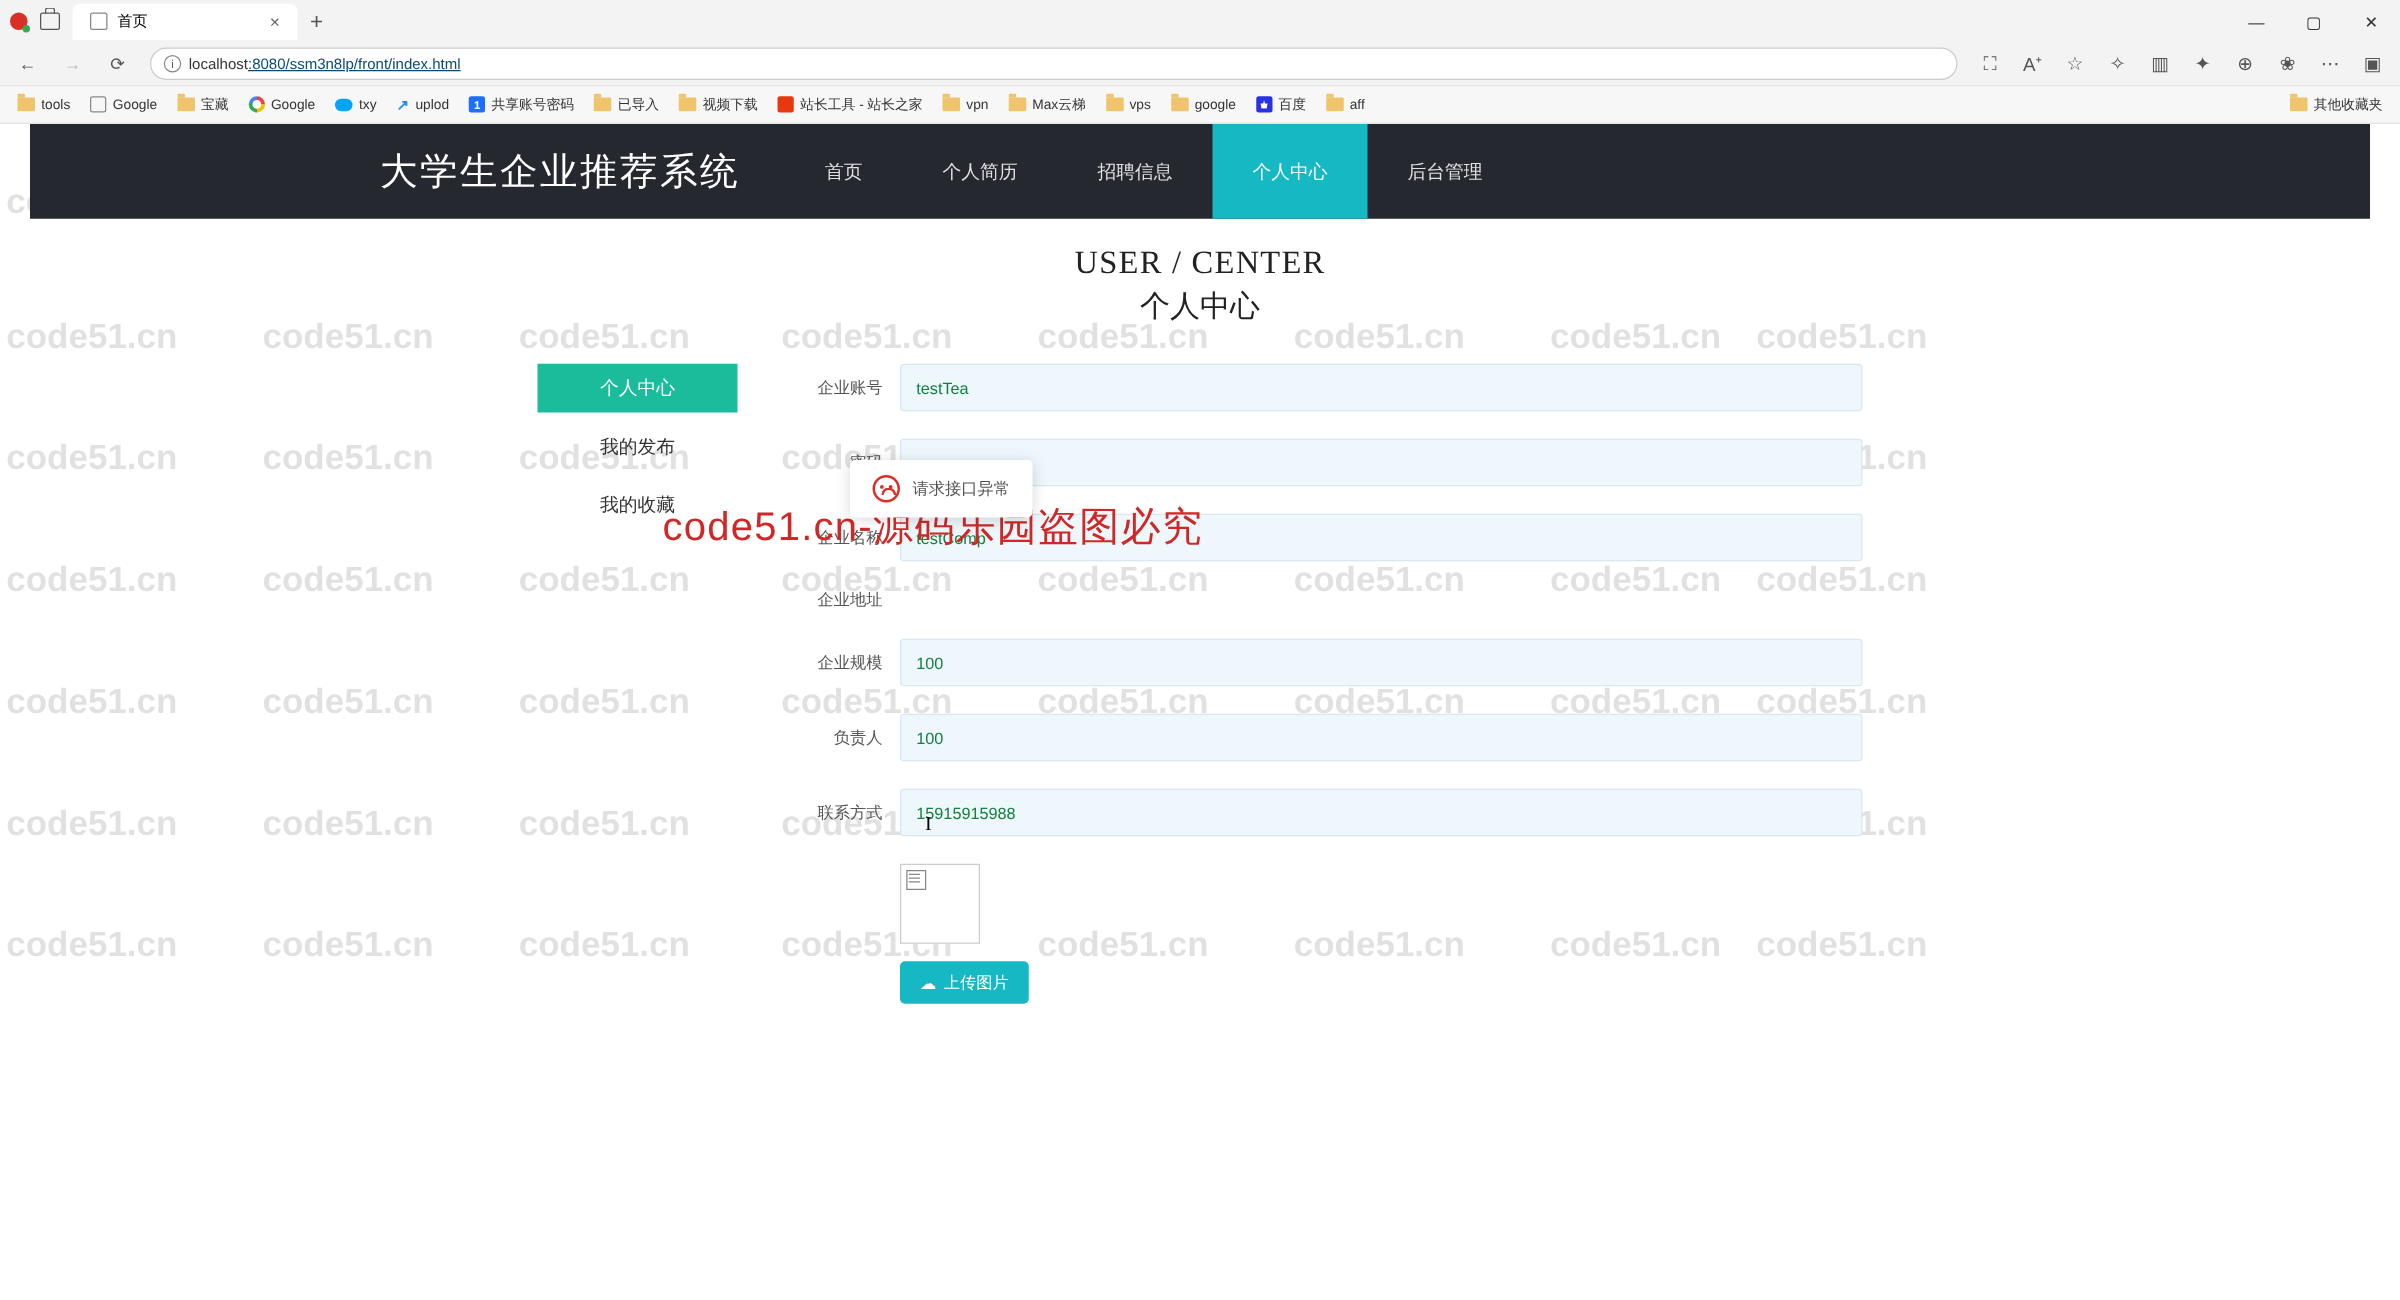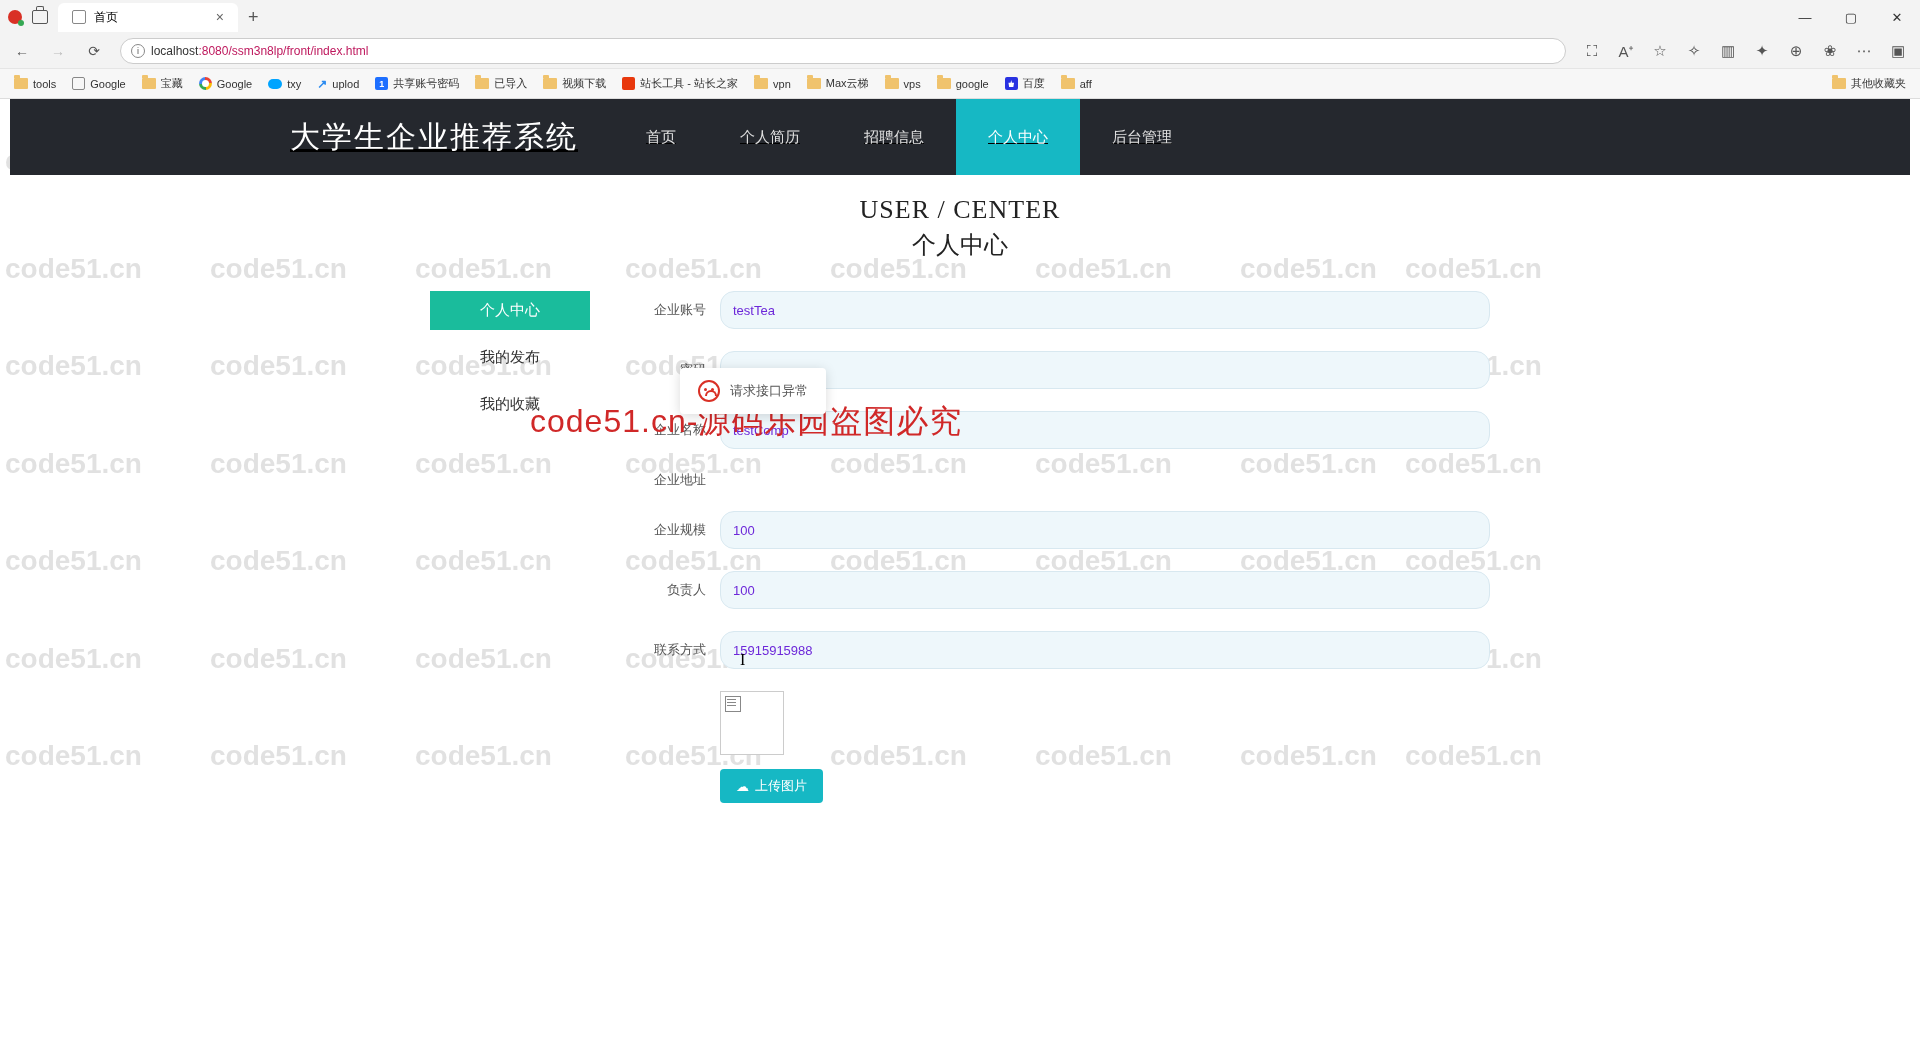--- a/index.html
+++ b/index.html
@@ -20,21 +20,21 @@
 .new-tab { padding: 4px 10px; color: #555; font-size: 18px; cursor: pointer; }
 .win-controls { margin-left: auto; display: flex; }
 .win-btn { width: 46px; height: 34px; display: flex; align-items: center; justify-content: center; color: #333; cursor: pointer; font-size: 13px; }
 
 .addr-row { display: flex; align-items: center; height: 34px; padding: 0 6px; gap: 4px; }
 .nav-btn { width: 32px; height: 28px; display: flex; align-items: center; justify-content: center; color: #555; border-radius: 4px; cursor: pointer; font-size: 14px; }
 .nav-btn.disabled { color: #bbb; }
 .addr-bar { flex: 1; display: flex; align-items: center; background: #fff; border: 1px solid #ccc; border-radius: 14px; height: 26px; padding: 0 10px; margin-left: 6px; font-size: 12px; color: #555; gap: 6px; }
 .info-icon { width: 14px; height: 14px; border: 1px solid #888; border-radius: 50%; display: flex; align-items: center; justify-content: center; font-size: 9px; }
 .url-host { color: #333; }
-.url-path { color: #be185d; }
+.url-path { color: #0c4a6e; text-decoration: underline; }
 .right-icons { display: flex; gap: 2px; margin-left: 6px; }
 .right-icons .nav-btn { font-size: 15px; }
 
 .bookmarks-row { display: flex; align-items: center; height: 30px; padding: 0 8px; gap: 4px; font-size: 11px; background: #f7f7f7; border-top: 1px solid #e5e5e5; }
 .bk { display: flex; align-items: center; gap: 5px; padding: 3px 6px; cursor: pointer; color: #333; border-radius: 3px; }
 .bk-folder { width: 14px; height: 11px; background: #f0c36d; border-radius: 1px; position: relative; }
 .bk-folder::before { content: ""; position: absolute; top: -3px; left: 0; width: 6px; height: 3px; background: #f0c36d; border-radius: 1px 1px 0 0; }
 .bk-page { width: 13px; height: 13px; border: 1px solid #888; border-radius: 2px; }
 .bk-google { width: 13px; height: 13px; background: conic-gradient(#ea4335 0 25%, #fbbc05 0 50%, #34a853 0 75%, #4285f4 0); border-radius: 50%; position: relative; }
 .bk-google::after { content: ""; position: absolute; inset: 3px; background: #fff; border-radius: 50%; }
@@ -46,39 +46,39 @@
 .bk-baidu::after { content: ""; position: absolute; inset: 3px; background: #fff; clip-path: polygon(20% 100%, 10% 40%, 40% 40%, 50% 0, 60% 40%, 90% 40%, 80% 100%); }
 .bk-spacer { flex: 1; }
 
 
 .watermark-layer { position: fixed; inset: 0; pointer-events: none; z-index: 0; font-weight: bold; }
 .wm { position: absolute; font-size: 28px; color: #aaa; opacity: 0.35; white-space: nowrap; }
 .wm-red { position: fixed; left: 530px; top: 400px; font-size: 32px; color: #d02828; z-index: 50; pointer-events: none; font-weight: 500; letter-spacing: 1px; }
 
 
 .page { position: relative; z-index: 1; }
-.topnav { background: #25282e; height: 76px; margin: 0 10px; display: flex; align-items: center; text-decoration: underline; }
+.topnav { background: #25282e; height: 76px; margin: 0 24px; display: flex; align-items: center; }
 .brand { color: #fff; font-size: 30px; font-weight: 500; padding: 0 36px 0 280px; letter-spacing: 2px; }
 .nav-items { display: flex; height: 100%; }
 .nav-item { color: #e0e0e0; font-size: 15px; padding: 0 32px; display: flex; align-items: center; cursor: pointer; }
 .nav-item.active { background: #16b8c4; color: #fff; }
 
 .section-title { text-align: center; margin-top: 20px; }
 .section-title .en { font-size: 26px; color: #222; letter-spacing: 1px; font-family: "SimSun", serif; }
 .section-title .cn { font-size: 24px; color: #222; margin-top: 4px; font-family: "SimSun", serif; }
 
 .content { display: flex; max-width: 1100px; margin: 30px auto 0; gap: 40px; padding: 0 20px; }
 .sidebar { width: 160px; }
 .side-item { text-align: center; padding: 10px 0; font-size: 15px; color: #333; cursor: pointer; margin-bottom: 8px; }
 .side-item.active { background: #1abc9c; color: #fff; }
 
 .form { flex: 1; }
 .form-row { display: flex; align-items: center; margin-bottom: 22px; }
 .form-row label { width: 90px; text-align: right; font-size: 13px; color: #555; padding-right: 14px; }
-.form-row input { flex: 1; height: 38px; border: 1px solid #d8e8f0; background: #eef7fb; border-radius: 14px; padding: 0 12px; font-size: 13px; color: #6d28d9; outline: none; }
+.form-row input { flex: 1; height: 38px; border: 1px solid #d8e8f0; background: #eef7fb; border-radius: 3px; padding: 0 12px; font-size: 13px; color: #15803d; outline: none; }
 .img-preview { width: 64px; height: 64px; border: 1px solid #ccc; margin-left: 90px; margin-bottom: 14px; position: relative; background: #fff; }
 .img-preview::before { content: ""; position: absolute; top: 4px; left: 4px; width: 14px; height: 14px; border: 1px solid #888; }
 .img-preview::after { content: ""; position: absolute; top: 7px; left: 6px; width: 9px; height: 1px; background: #888; box-shadow: 0 3px 0 #888, 0 6px 0 #888; }
 .upload-btn { margin-left: 90px; background: #16b8c4; color: #fff; border: none; border-radius: 4px; padding: 8px 16px; font-size: 13px; cursor: pointer; display: inline-flex; align-items: center; gap: 6px; }
 
 
 .toast { position: fixed; left: 680px; top: 368px; background: #fff; border-radius: 4px; box-shadow: 0 2px 12px rgba(0,0,0,0.15); padding: 12px 18px; display: flex; align-items: center; gap: 10px; font-size: 13px; color: #555; z-index: 100; }
 .sad-icon { width: 22px; height: 22px; border: 2px solid #d93025; border-radius: 50%; position: relative; }
 .sad-icon::before { content: ""; position: absolute; top: 6px; left: 4px; width: 3px; height: 3px; background: #d93025; border-radius: 50%; box-shadow: 7px 0 0 #d93025; }
 .sad-icon::after { content: ""; position: absolute; bottom: 4px; left: 5px; width: 8px; height: 4px; border: 2px solid #d93025; border-bottom: none; border-radius: 6px 6px 0 0; }

